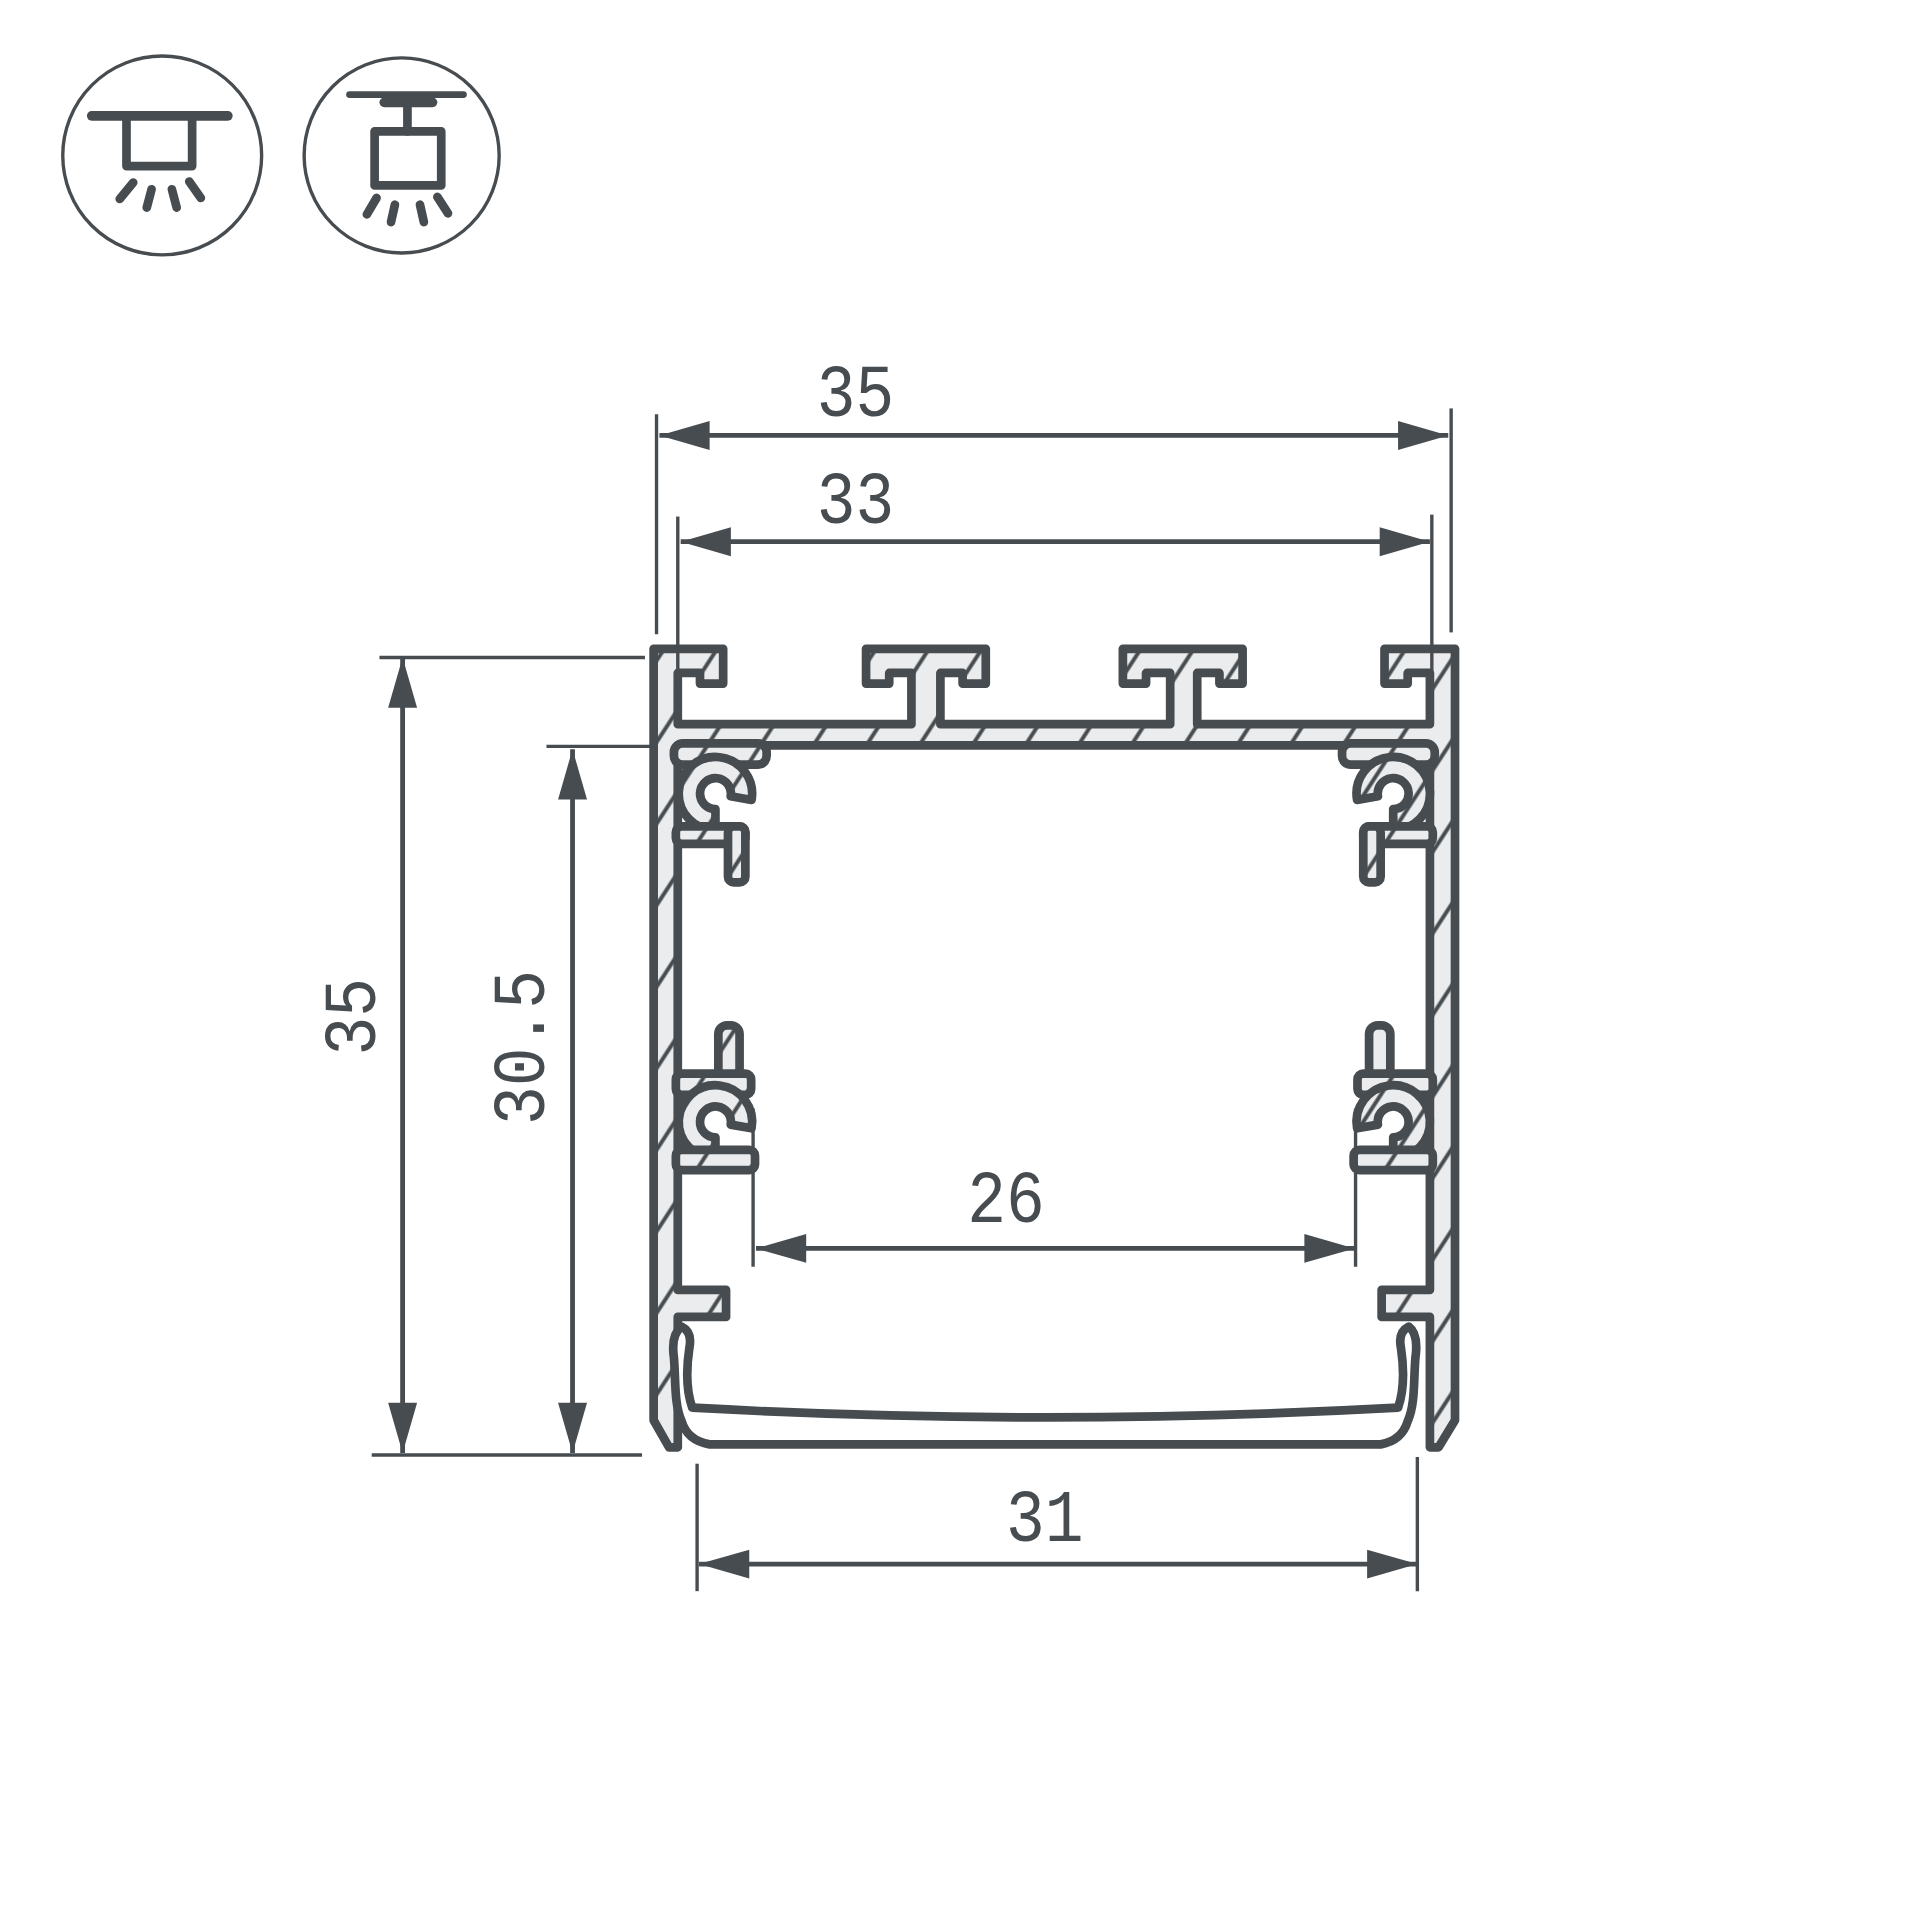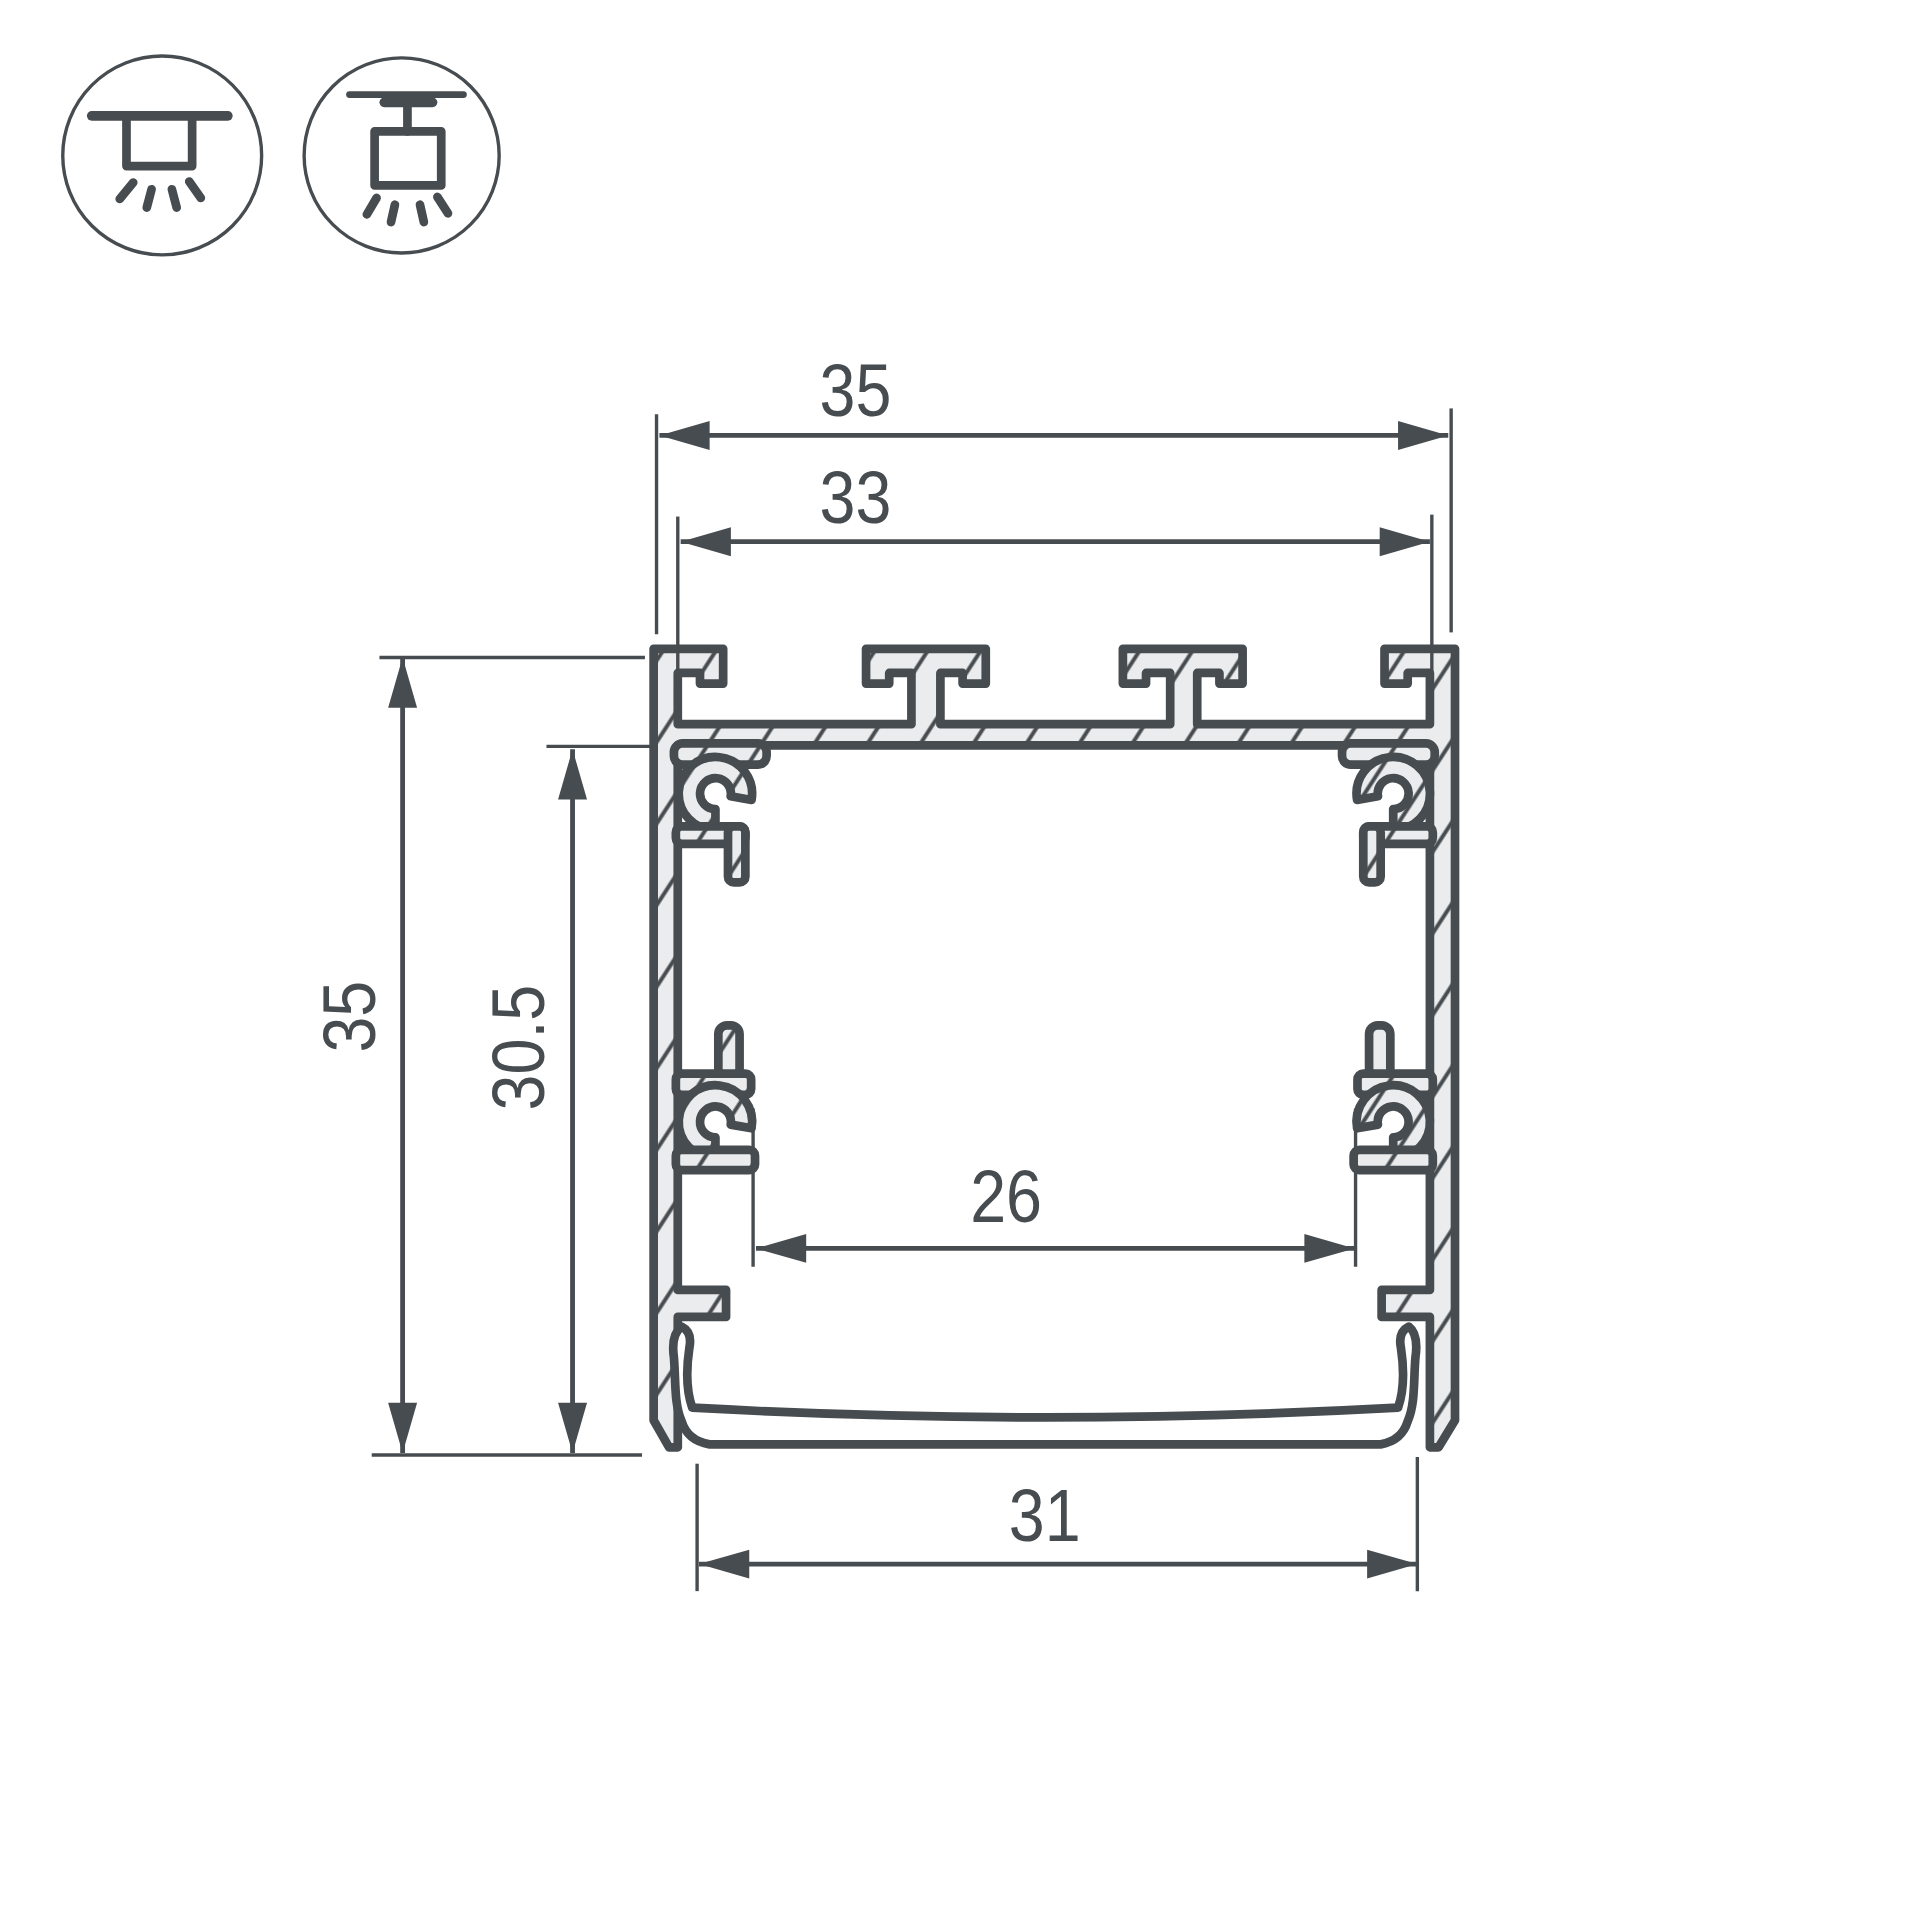--- a/index.html
+++ b/index.html
@@ -3,21 +3,21 @@
 <meta charset="utf-8">
 <style>
   :root{
     --ink:#474c50;
     --aluminium-fill:#ebeced;
     --background:#ffffff;
   }
   html,body{margin:0;padding:0;background:var(--background);}
   #canvas{
     width:1931px;height:1931px;position:relative;background:var(--background);
-    font-family:Liberation Sans, sans-serif;
+    font-family:Liberation Mono, monospace;
   }
   svg{display:block}
   .alum{fill:url(#alumHatch);stroke:var(--ink);stroke-width:9;stroke-linejoin:round;stroke-linecap:round;}
   .diffuser{fill:var(--background);stroke:var(--ink);stroke-width:9;stroke-linejoin:round;stroke-linecap:round;}
   .dim{stroke:var(--ink);stroke-width:5;fill:none;stroke-linecap:butt;}
   .ext{stroke:var(--ink);stroke-width:3.5;fill:none;stroke-linecap:butt;}
   .arrow{fill:var(--ink);stroke:none;}
   .dimtext{fill:var(--ink);font-size:76px;font-weight:400;text-anchor:middle;}
   .icon-stroke{stroke:var(--ink);fill:none;stroke-linecap:round;stroke-linejoin:round;}
   .circle-outline{stroke:var(--ink);stroke-width:3.5;fill:none;}

